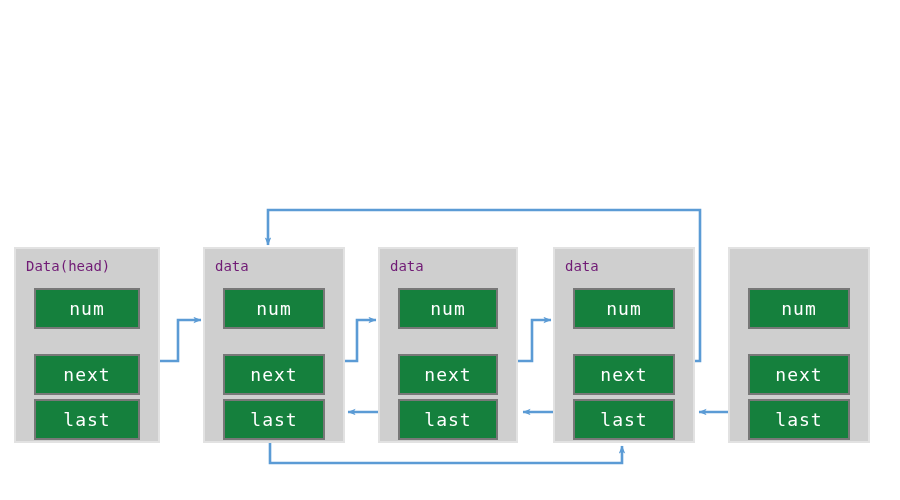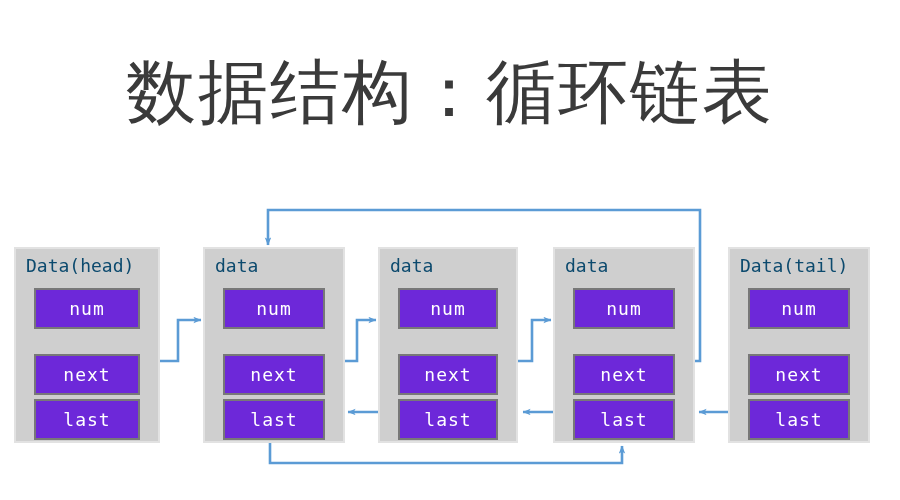--- a/index.html
+++ b/index.html
@@ -58,51 +58,50 @@
     height: 196px;
     background: #cfcfcf;
     border: 2px solid #e2e2e2;
     box-sizing: border-box;
   }
   .node-label {
     position: absolute;
     left: 10px;
     top: 5px;
     font-family: "DejaVu Sans Mono", "Liberation Mono", monospace;
-    font-size: 18px;
+    font-size: 14px;
     line-height: 24px;
-    color: #0c4a6e;
+    color: #701a75;
     white-space: nowrap;
   }
   .field {
     position: absolute;
     left: 18px;
     right: 18px;
     height: 41px;
-    background: #6d28d9;
+    background: #15803d;
     border: 2px solid #787878;
     box-sizing: border-box;
     display: flex;
     align-items: center;
     justify-content: center;
     font-family: "DejaVu Sans Mono", "Liberation Mono", monospace;
     font-size: 18px;
     color: #ffffff;
     letter-spacing: 1px;
   }
   .field.f0 { top: 39px; }
   .field.f1 { top: 105px; }
   .field.f2 { top: 150px; }
 </style>
 </head>
 <body>
 
 <div id="canvas">
 
-  <div id="page-title">数据结构：循环链表</div>
 
   <div id="diagram">
 
     <svg id="arrow-layer" viewBox="0 0 900 500" width="900" height="500" xmlns="http://www.w3.org/2000/svg">
       <defs>
         <marker id="ah" markerWidth="9" markerHeight="9" refX="7.6" refY="3.2" orient="auto" markerUnits="userSpaceOnUse">
           <path d="M0,0 L8,3.2 L0,6.4 L1.9,3.2 z" fill="#5b9bd5"></path>
         </marker>
       </defs>
 
@@ -148,20 +147,19 @@
     </div>
 
     <div class="node" style="left:553px; width:142px;">
       <div class="node-label">data</div>
       <div class="field f0">num</div>
       <div class="field f1">next</div>
       <div class="field f2">last</div>
     </div>
 
     <div class="node" style="left:728px; width:142px;">
-      <div class="node-label">Data(tail)</div>
       <div class="field f0">num</div>
       <div class="field f1">next</div>
       <div class="field f2">last</div>
     </div>
 
   </div>
 </div>
 
 </body></html>

